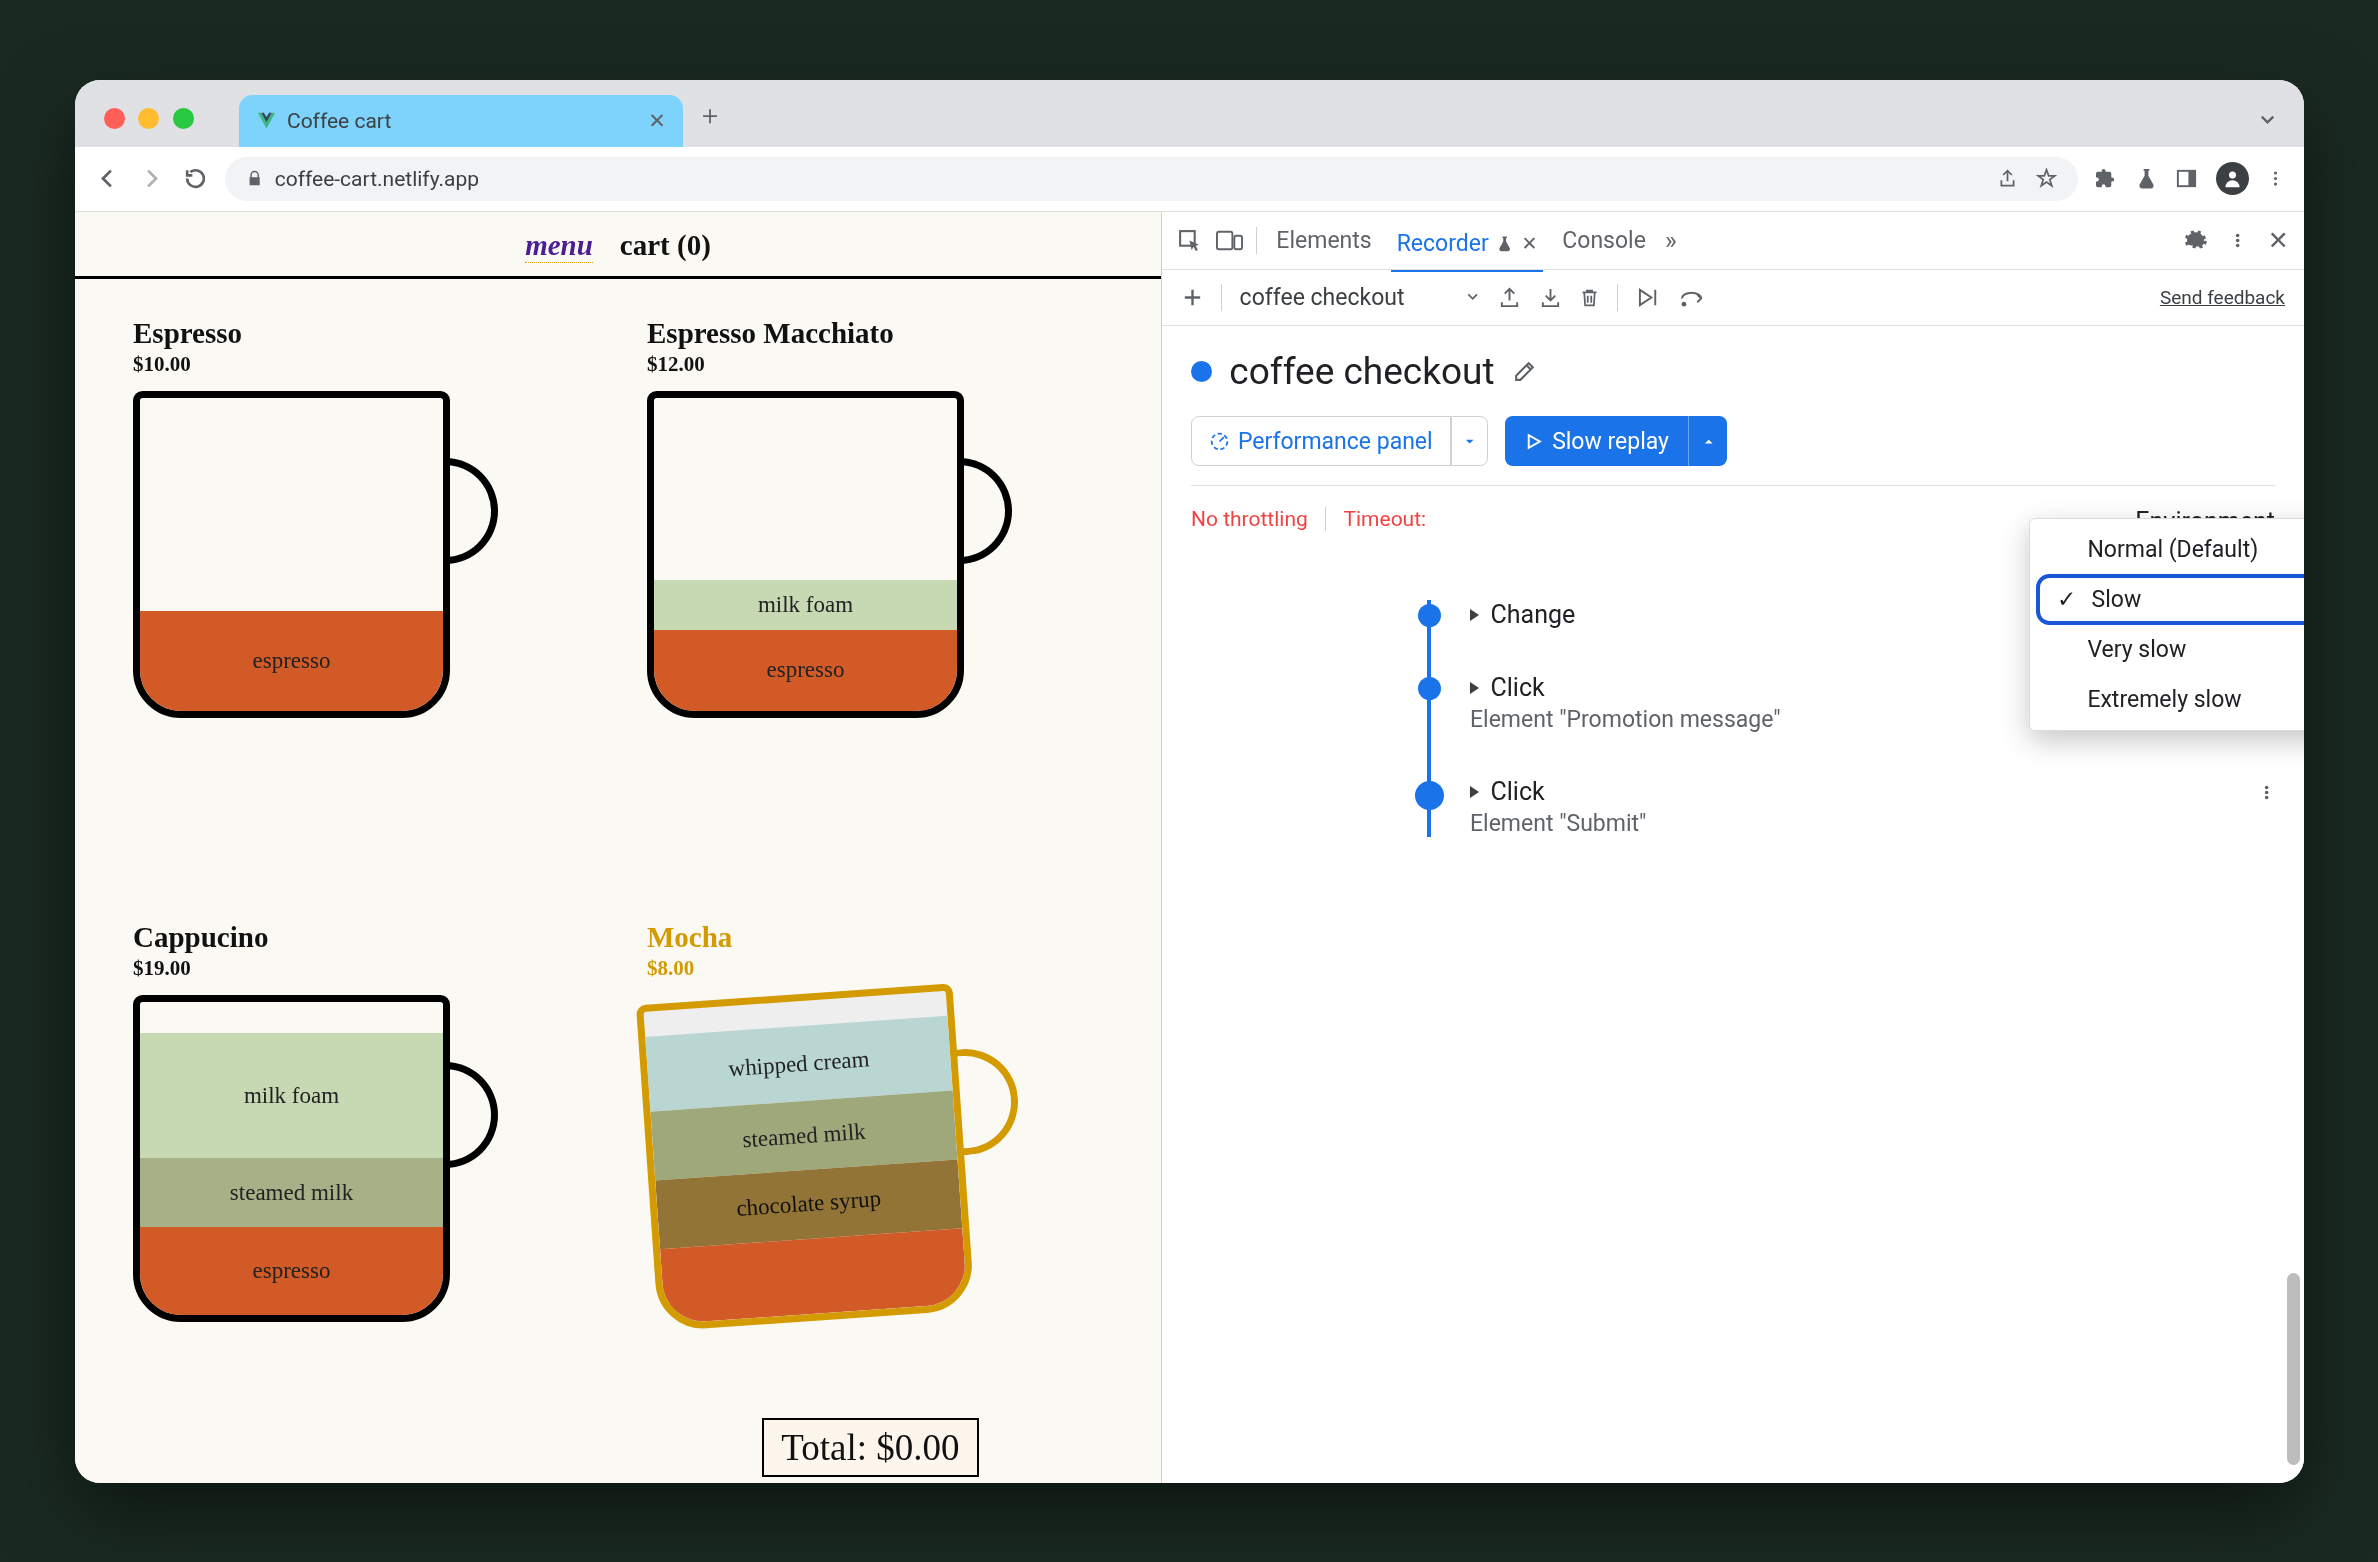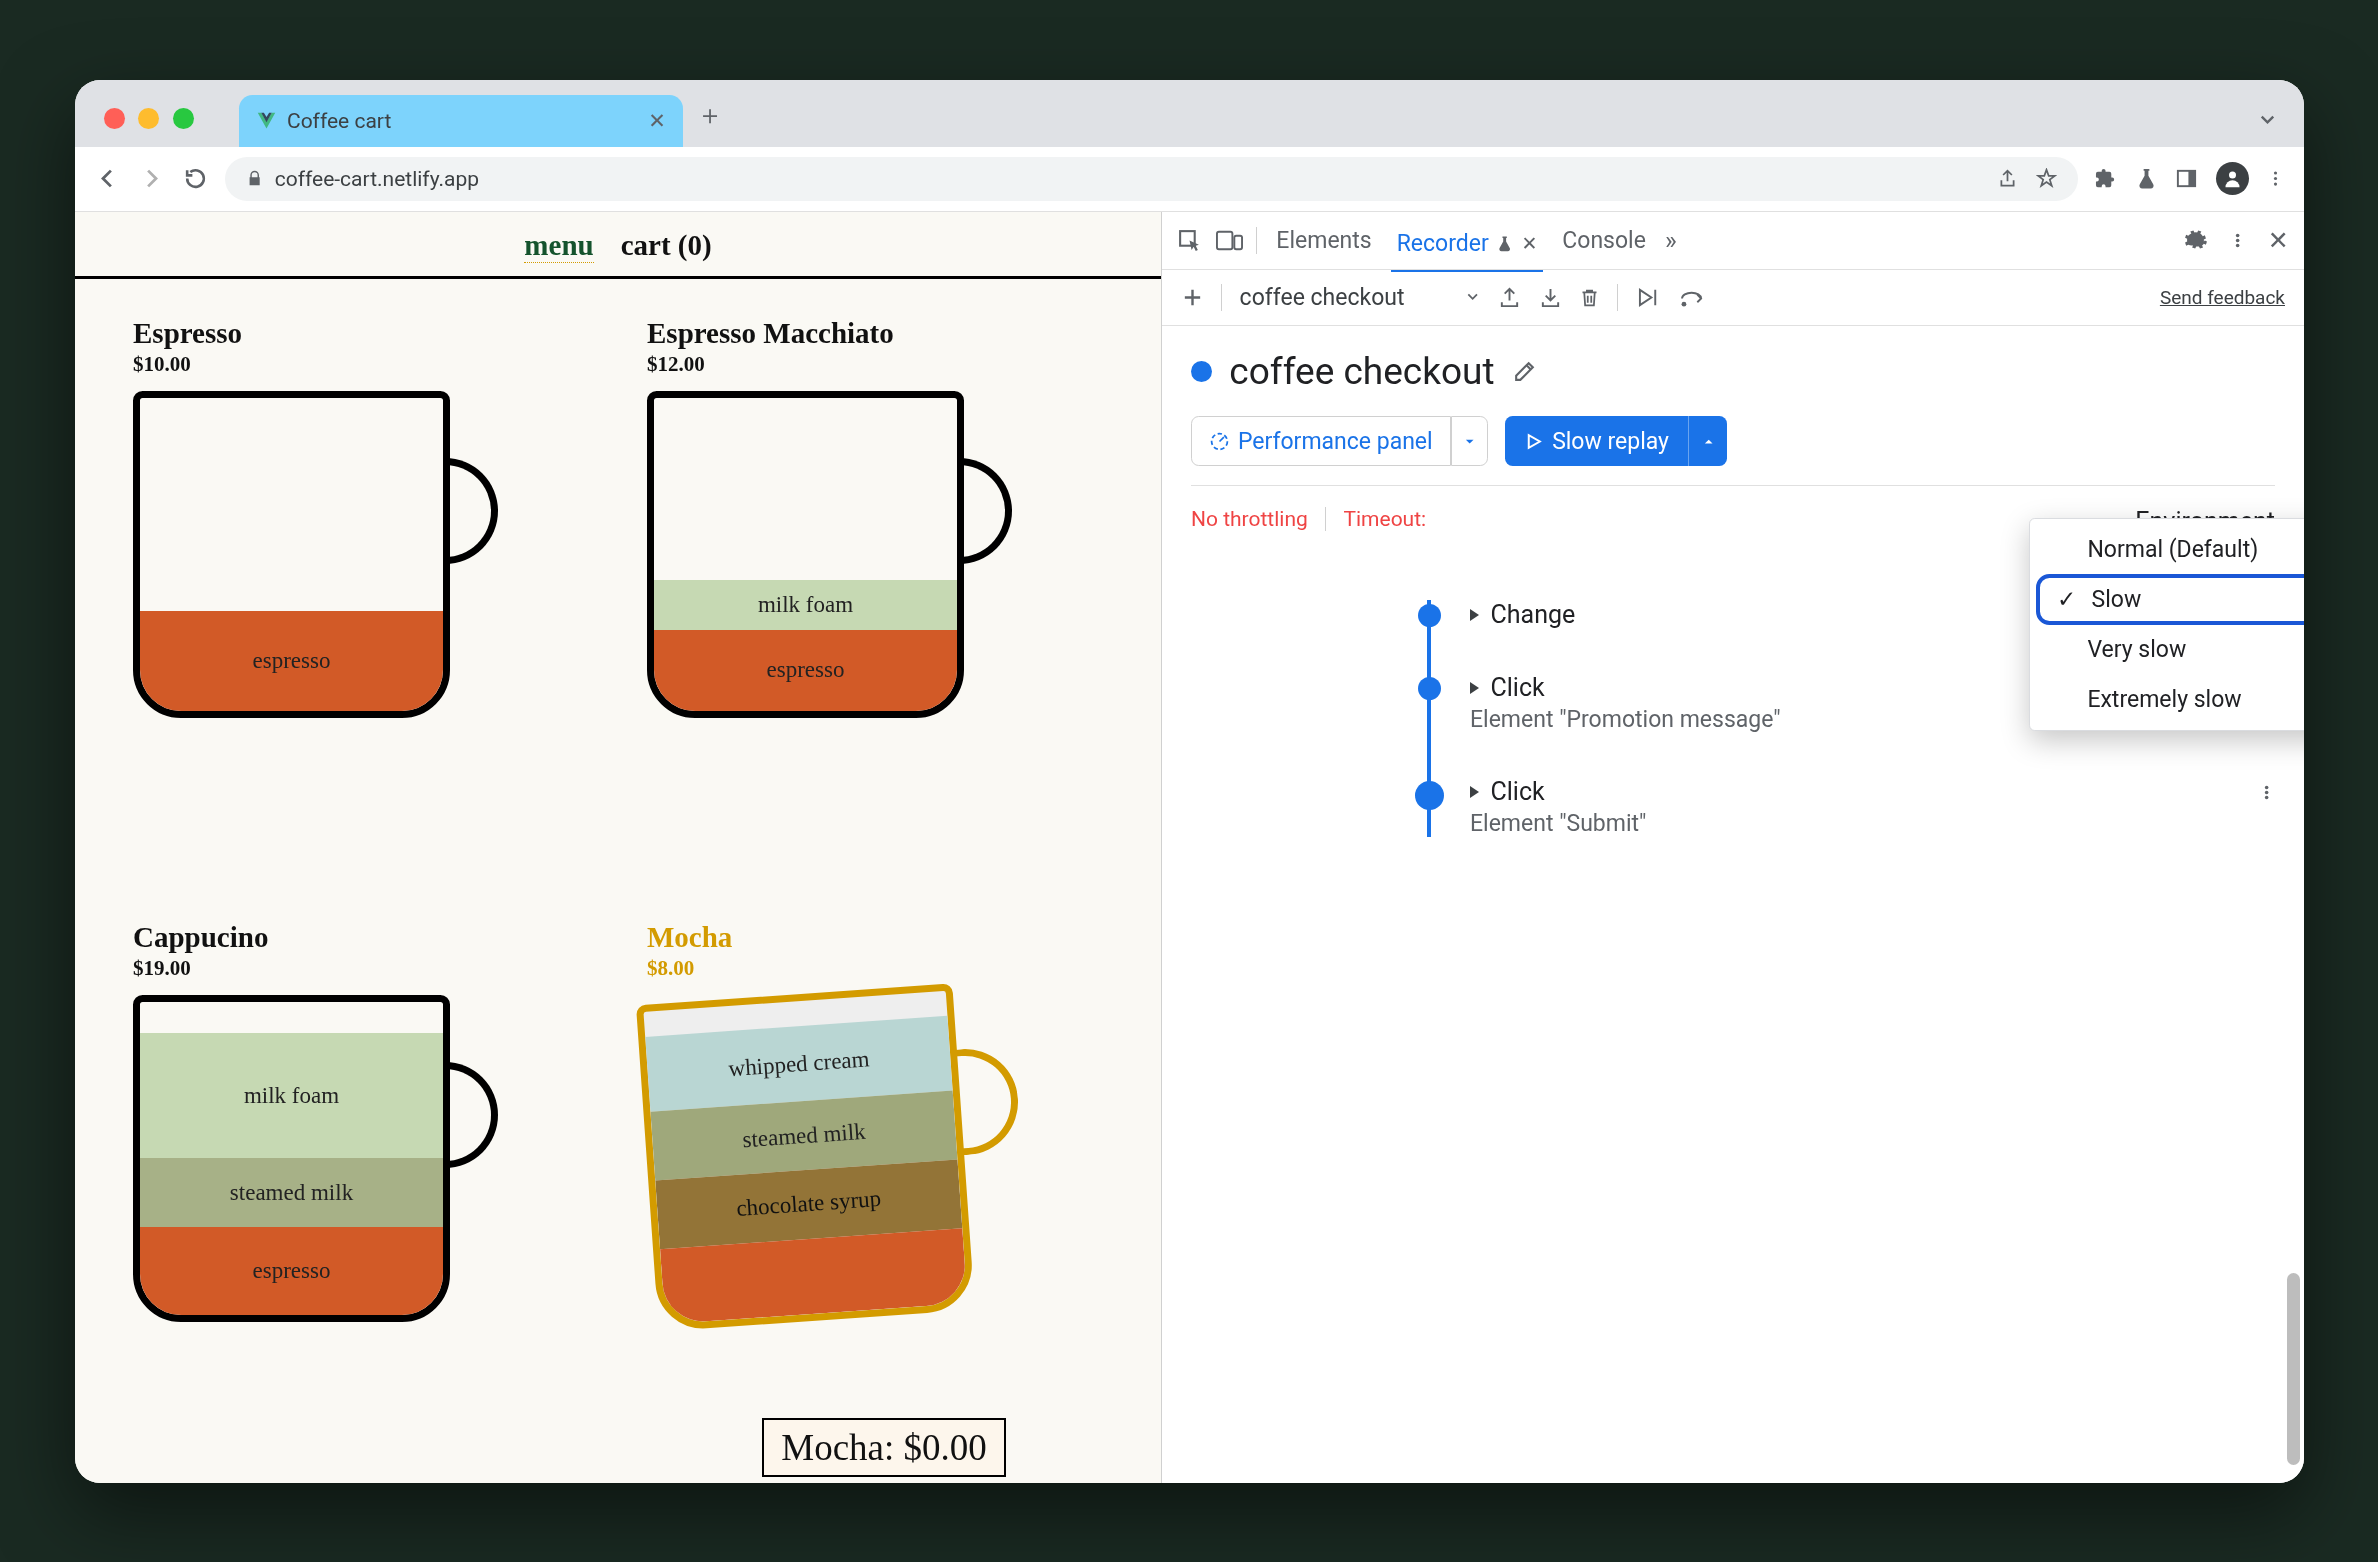--- a/index.html
+++ b/index.html
@@ -62,21 +62,21 @@
   .page {
     width:1086px; background:#faf9f4;
     display:flex; flex-direction:column;
     font-family: Georgia, "Times New Roman", serif;
     color:#111;
     position:relative;
     overflow:hidden;
   }
   .page-nav { display:flex; justify-content:center; gap:27px; padding:17.3px 0 13.4px; }
   .page-nav a { font-size:29px; font-weight:bold; text-decoration:none; color:#111;}
-  .page-nav a.active { color:#14532d; border-bottom:1.9px dotted #d39b00;}
+  .page-nav a.active { color:#4c1d95; border-bottom:1.9px dotted #d39b00;font-style:italic;}
   .page-divider { border-bottom:3.8px solid #000; }
   .products {
     flex:1; padding:38px 58px 0 58px;
     display:grid; grid-template-columns: 1fr 1fr; gap:42px 58px;
   }
   .product h3 { font-size:29px; font-weight:bold;}
   .product .price { font-size:21px; font-weight:bold; margin-top:1.9px;}
   .product.mocha h3, .product.mocha .price { color:#d39b00;}
   .cup {
     width:365px; height:327px;
@@ -357,21 +357,21 @@
           <div class="price">$8.00</div>
           <div class="cup mocha" style="margin-top:13.4px">
             <div class="cup-handle"></div>
             <div class="cup-body">
               <div class="layer whipped-cream" style="height:24%">whipped cream</div>
               <div class="layer steamed-milk2" style="height:22%">steamed milk</div>
               <div class="layer chocolate-syrup" style="height:22%">chocolate syrup</div>
               <div class="layer espresso" style="height:24%"></div>
             </div>
           </div>
-          <div class="total-box" style="left:115px">Mocha: $0.00</div>
+          <div class="total-box" style="left:115px">Total: $0.00</div>
         </div>
 
       </div>
     </div>
 
     <div class="devtools">
 
       <div class="dt-tabbar">
         <span class="dt-ticon">
             <svg width="25" height="25" viewBox="0 0 24 24">

